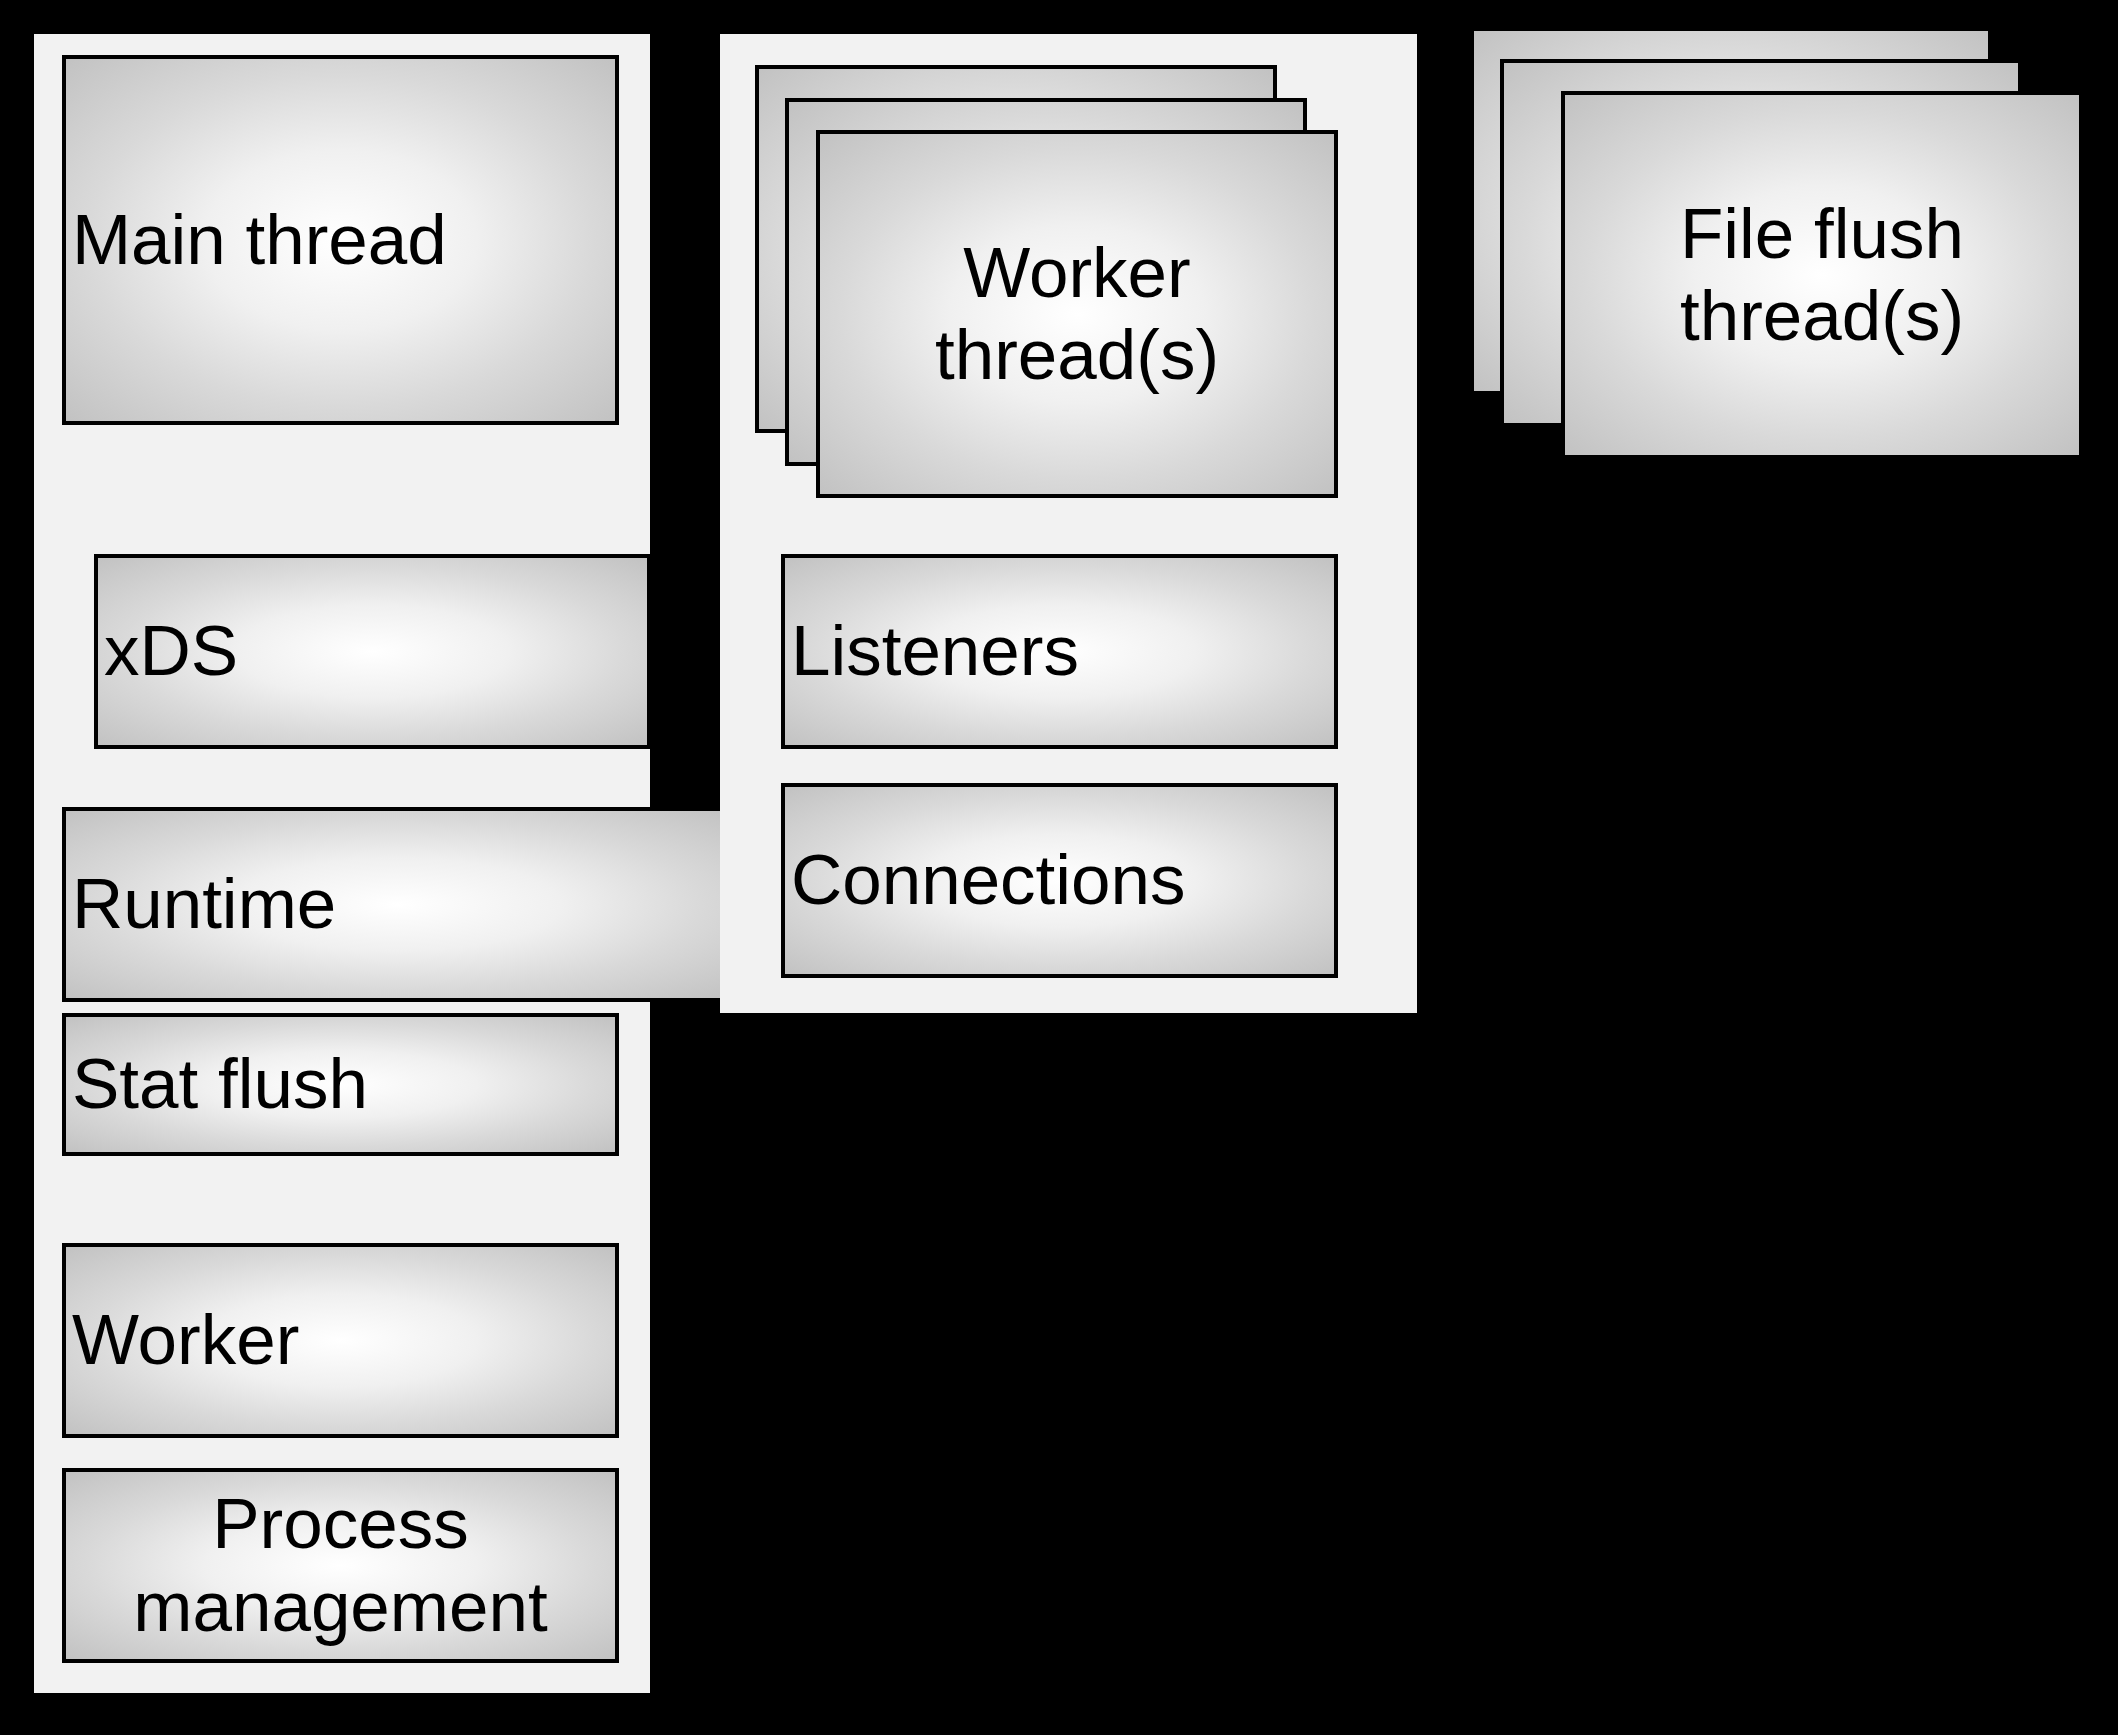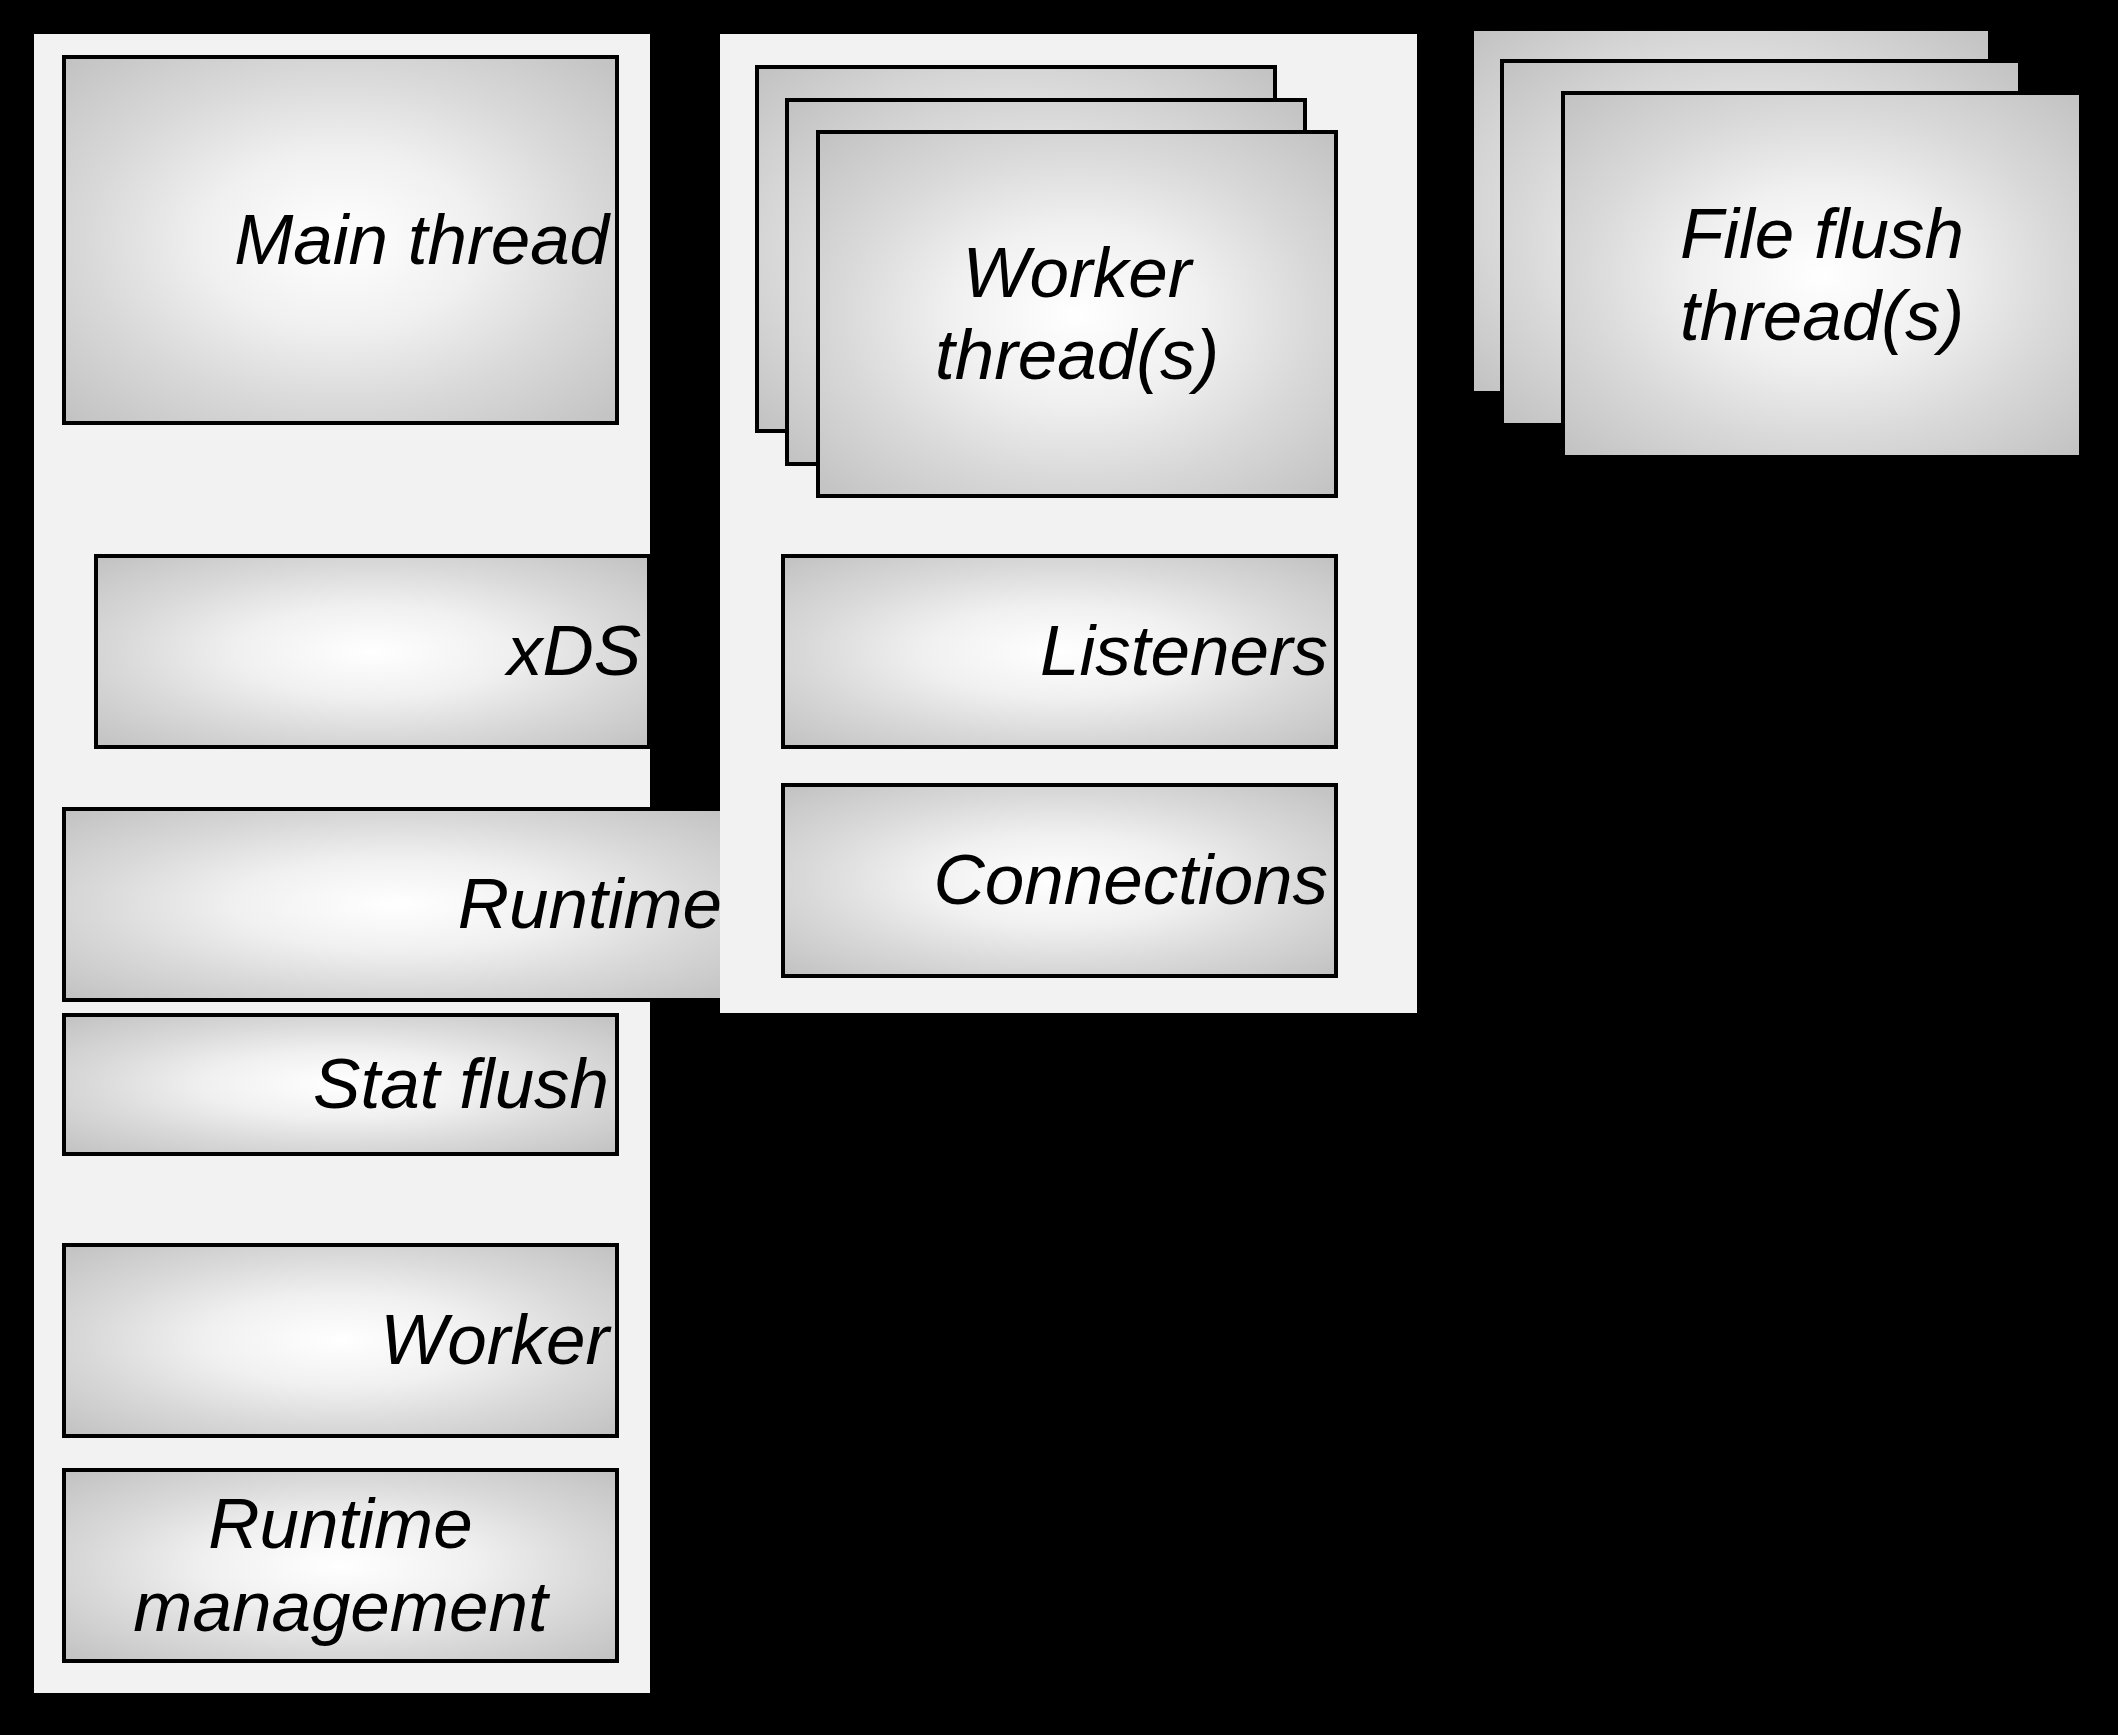--- a/index.html
+++ b/index.html
@@ -20,23 +20,22 @@
     position: absolute;
     background: #f2f2f2;
   }
   .box {
     position: absolute;
     box-sizing: border-box;
     border: 4.1px solid #000000;
     background: radial-gradient(ellipse at 50% 50%, #ffffff 0%, #f0f0f0 35%, #d9d9d9 65%, #c2c2c2 100%);
     display: flex;
     align-items: center;
-    justify-content: flex-end;
+    justify-content: flex-start;
     text-align: center;
-    font-style: italic;
   }
   .box span {
     display: block;
     font-size: 71px;
     line-height: 1.16;
     padding: 0 5.9px;
   }
   
   .panel-main { left: 34px; top: 34px; width: 616px; height: 1659px; }
   .main-thread-box { left: 28px; top: 21px;  width: 557px; height: 370px; }
@@ -72,21 +71,21 @@
     <div class="box runtime-box">
       <span>Runtime</span>
     </div>
     <div class="box statflush-box">
       <span>Stat flush</span>
     </div>
     <div class="box admin-box">
       <span>Worker</span>
     </div>
     <div class="box procmgmt-box">
-      <span>Runtime management</span>
+      <span>Process management</span>
     </div>
   </section>
 
   <section class="panel panel-worker">
     <div class="box worker-back"></div>
     <div class="box worker-mid"></div>
     <div class="box worker-front">
       <span>Worker thread(s)</span>
     </div>
     <div class="box listeners-box">

